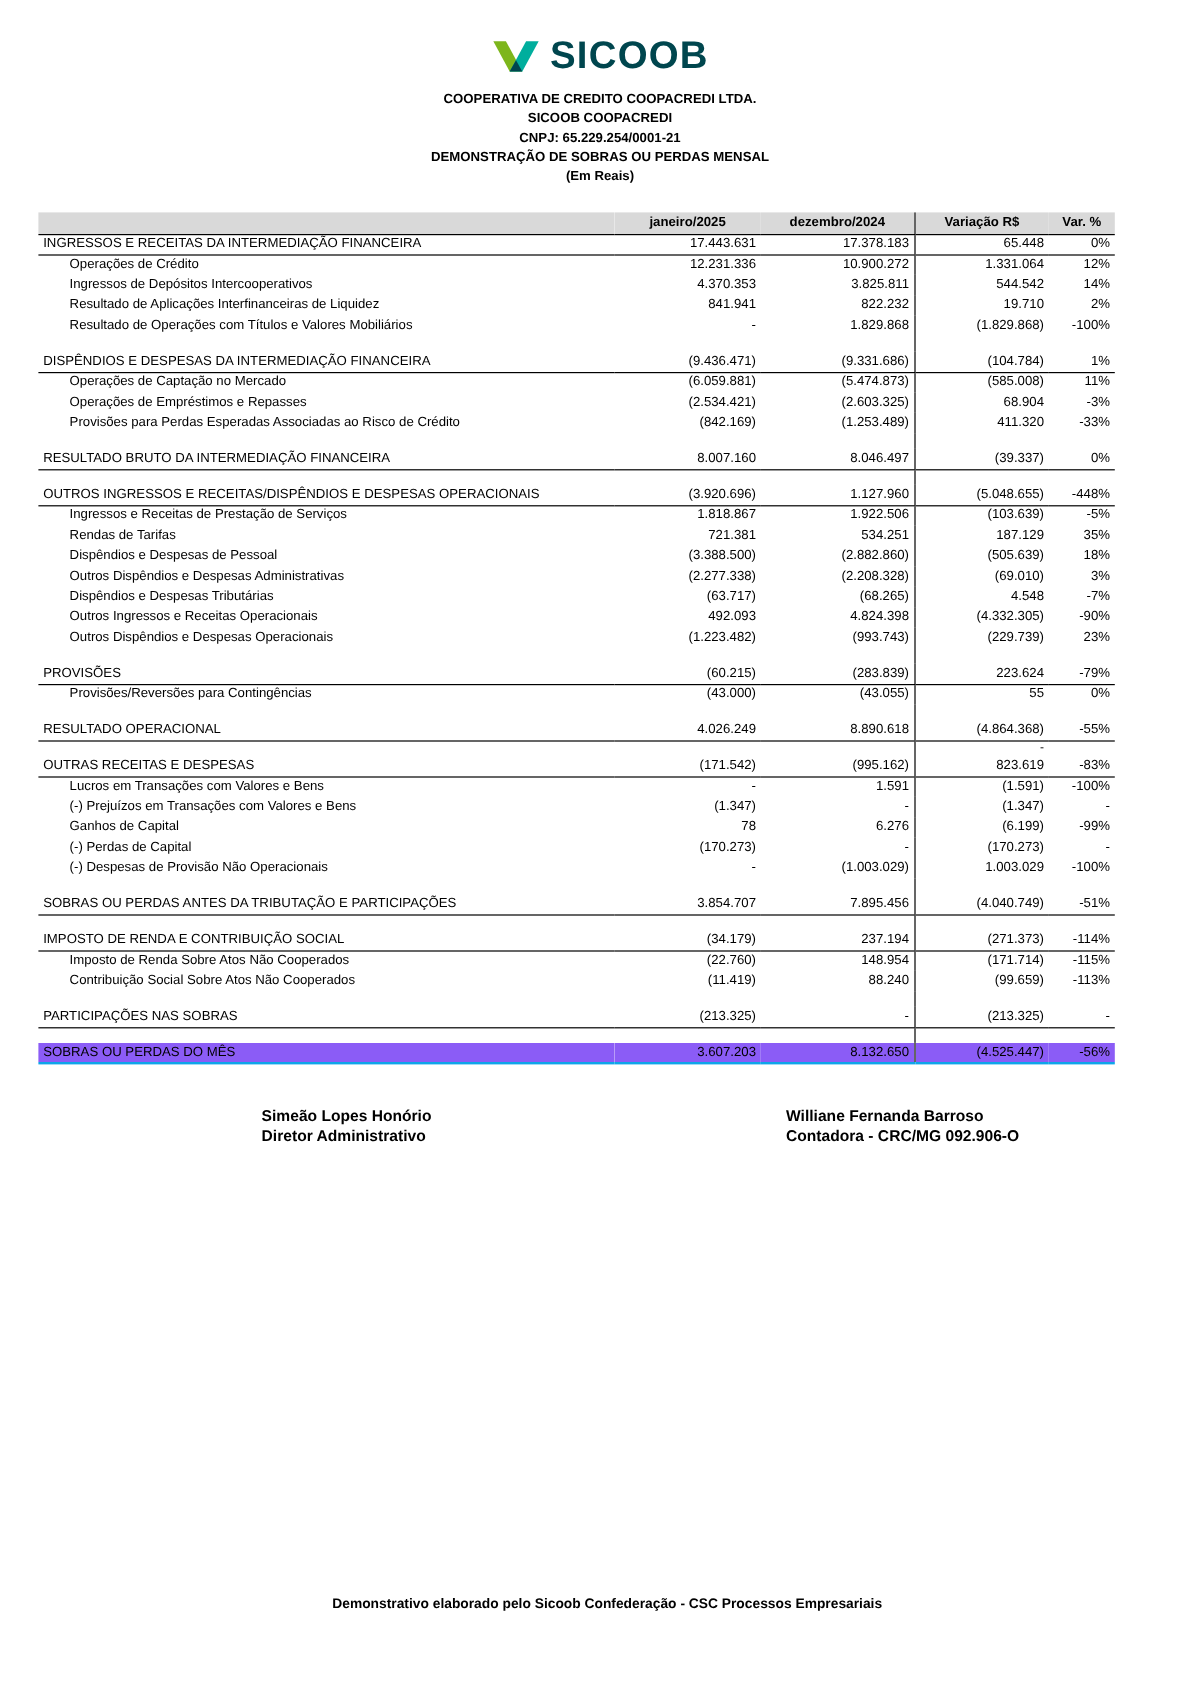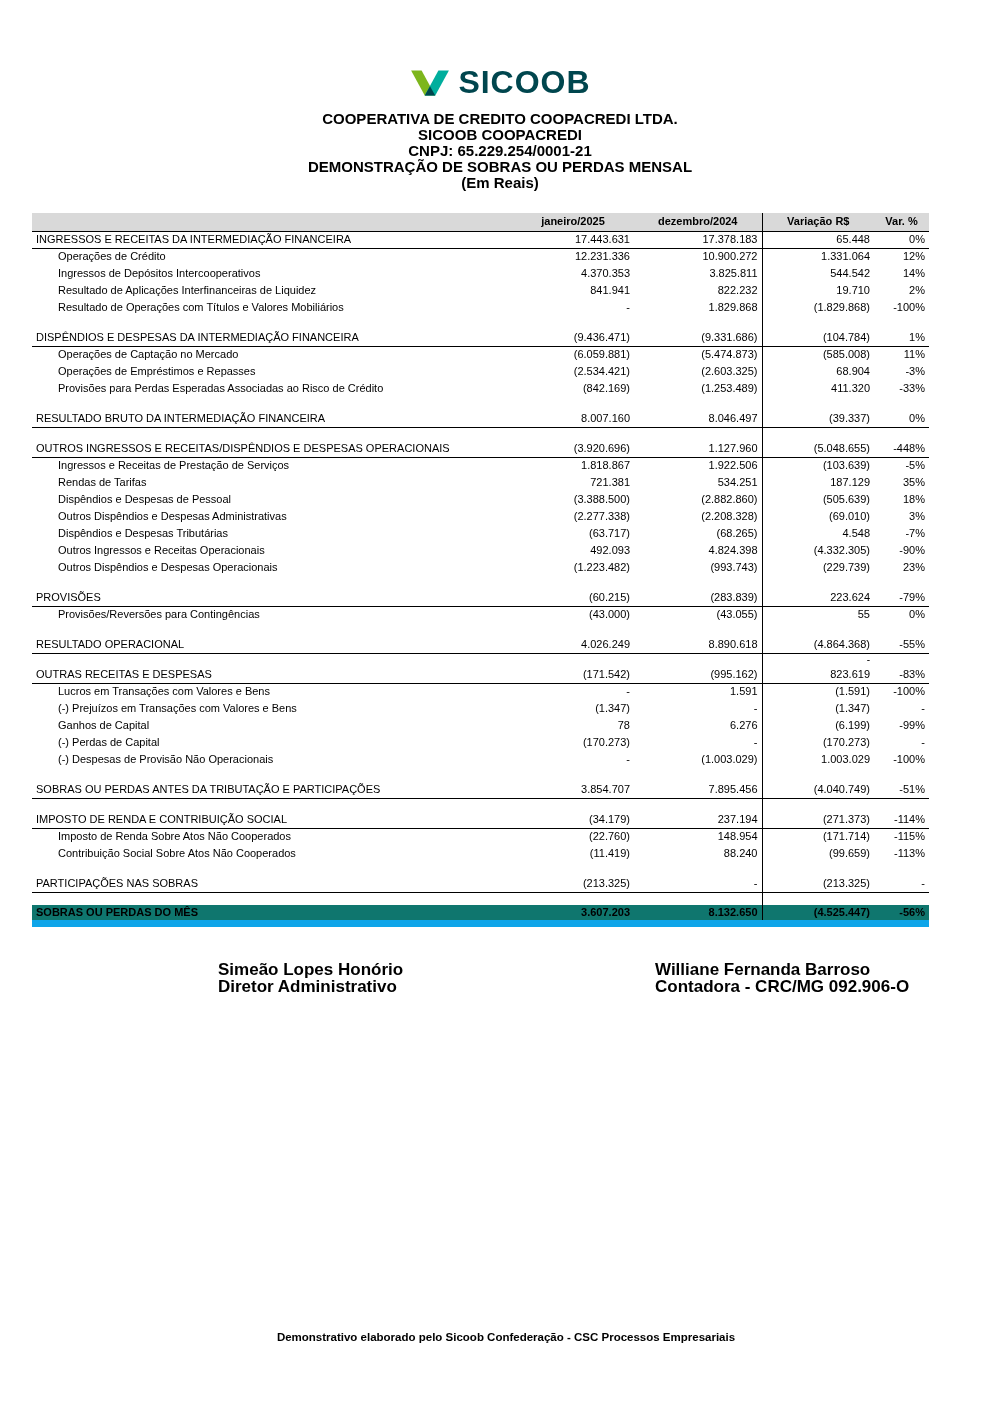--- a/index.html
+++ b/index.html
@@ -10,32 +10,32 @@
     width: 1000px;
     height: 1415px;
     background: #fff;
     overflow: hidden;
   }
   .brand {
     display: flex;
     justify-content: center;
     align-items: center;
     gap: 7px;
-    padding-top: 64px;
+    padding-top: 28px;
   }
   .brand-text {
     font-size: 32px;
     font-weight: bold;
     letter-spacing: 1px;
     color: #00464e;
   }
   .doc-header {
     text-align: center;
     margin-top: 10px;
-    font-size: 15px;
+    font-size: 11px;
     font-weight: bold;
     line-height: 16px;
   }
   table.statement {
     border-collapse: collapse;
     margin: 22px 0 0 32px;
     width: 897px;
     font-size: 11px;
     table-layout: fixed;
   }
@@ -52,28 +52,28 @@
     background: #d9d9d9;
     border-bottom: 1px solid #000;
     font-weight: bold;
     text-align: center;
     height: 18px;
   }
   .statement th.col-label { text-align: left; }
   .statement td:nth-child(n+2) { text-align: right; }
   .statement th:nth-child(4), .statement td:nth-child(4) { border-left: 1px solid #000; }
   .row-section td { font-weight: normal; border-bottom: 1px solid #000; }
-  .row-total td { font-weight: bold; background: #0f766e; border-bottom: 7px solid #0ea5e9; }
+  .row-total td { font-weight: normal; background: #8b5cf6; border-bottom: 2px solid #0ea5e9; }
   .row-detail td:first-child { padding-left: 26px; }
   .row-spacer td { height: 13px; line-height: 10px; font-size: 10px; }
   .signatures {
     position: relative;
     margin-top: 34px;
     height: 60px;
-    font-size: 17px;
+    font-size: 13px;
     font-weight: bold;
     line-height: 17px;
   }
   .sig { position: absolute; top: 0; }
   .sig-left { left: 218px; }
   .sig-right { left: 655px; }
   .page-footer {
     position: absolute;
     left: 12px;
     right: 0;

